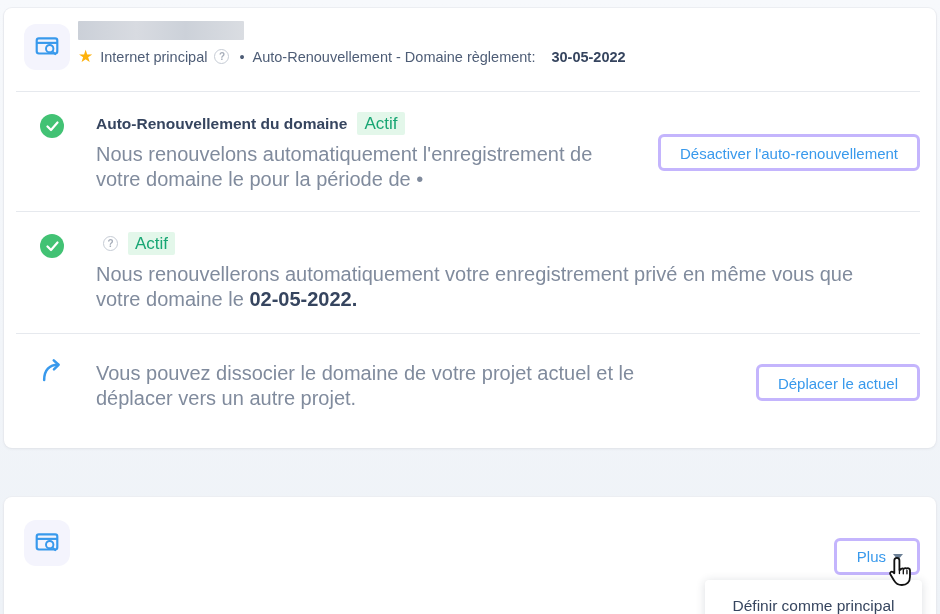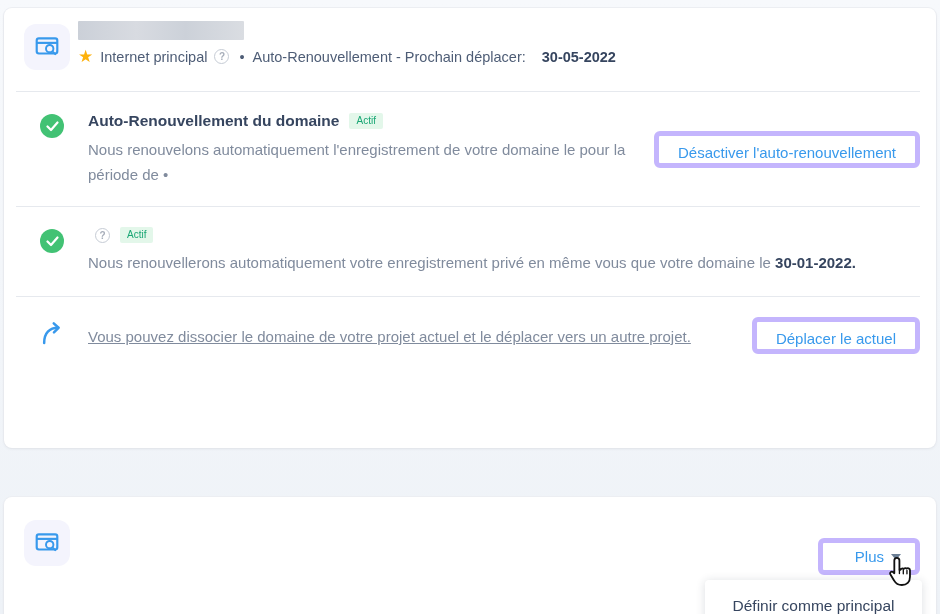--- a/index.html
+++ b/index.html
@@ -43,42 +43,42 @@
   .divider { height:1px; background:#e6e9ee; margin:0 16px 0 12px; }
   .hdr-divider { margin-top:21px; }
 
   
   .sec { display:flex; align-items:flex-start; padding:20px 16px 0 36px; }
   .check {
     width:24px; height:24px; border-radius:50%; background:#42c274; flex:0 0 auto;
     display:flex; align-items:center; justify-content:center; margin-top:2px;
   }
   .arrow-wrap { width:24px; flex:0 0 auto; margin-top:4px; }
-  .sec-body { margin-left:24px; flex:1 1 auto; }
+  .sec-body { margin-left:32px; flex:1 1 auto; }
   .sec-title-row { display:flex; align-items:center; }
   .sec-title { font-size:15.5px; font-weight:bold; color:#36455f; }
   .badge {
     margin-left:10px; background:#e3f7ea; color:#18a674;
-    font-size:10px; padding:3px 7px; border-radius:2px; line-height:1;
+    font-size:17px; padding:3px 7px; border-radius:2px; line-height:1;
   }
-  .sec-desc { margin-top:7px; font-size:15px; line-height:25px; color:#808b9d; }
+  .sec-desc { margin-top:7px; font-size:20px; line-height:25px; color:#808b9d; }
   .btn {
-    background:#fff; border:5px solid #c4b5fd; border-radius:6px; color:#3899ec;
+    background:#fff; border:3px solid #c4b5fd; border-radius:6px; color:#3899ec;
     font-family:inherit; font-size:15px; padding:8px 19px; height:37px; white-space:nowrap;
     align-self:center; cursor:pointer; flex:0 0 auto;
   }
   .sec1 .btn, .sec3 .btn { margin-left:12px; }
-  .w1 { max-width:545px; } .w2 { max-width:780px; } .w3 { max-width:615px;text-decoration:underline; } .w4 { max-width:712px; }
+  .w1 { max-width:545px; } .w2 { max-width:780px; } .w3 { max-width:615px; } .w4 { max-width:712px; }
 
   
   .c2 { display:flex; align-items:flex-start; padding:15px 16px 0 20px; }
   .c2 .tile { margin-top:8px; }
   .c2-col { margin-left:8px; flex:1 1 auto; }
   .c2-desc { margin-top:6px; font-size:15px; line-height:27px; color:#808b9d; }
-  .plus-btn { margin-left:auto; margin-top:26px; padding:8px 14px 8px 32px; display:flex; align-items:center; }
+  .plus-btn { margin-left:auto; margin-top:26px; padding:8px 14px 8px 20px; display:flex; align-items:center; }
   .chev {
     display:inline-block; margin-left:7px; width:0; height:0;
     border-left:5px solid transparent; border-right:5px solid transparent; border-top:6px solid #6b7f95;
   }
   
   .menu {
     position:absolute; left:705px; top:580px; width:217px; height:64px;
     background:#fff; border-radius:4px; box-shadow:0 1px 10px rgba(40,50,70,.16);
     display:flex; justify-content:center; padding-top:17px; font-size:15.5px; color:#36455f;
   }
@@ -99,21 +99,21 @@
         <line x1="17" y1="16" x2="19.6" y2="18.6" stroke="#3899ec" stroke-width="1.8" stroke-linecap="round"></line>
       </svg>
     </div>
     <div class="hdr-col">
       <div class="redact r1"></div>
       <div class="meta">
         <span class="star">★</span>
         <span>Internet principal</span>
         <span class="help">?</span>
         <span class="dot">•</span>
-        <span>Auto-Renouvellement - Prochain déplacer:</span>
+        <span>Auto-Renouvellement - Domaine règlement:</span>
         <span class="bold-date">30-05-2022</span>
       </div>
     </div>
   </div>
 
   <div class="divider hdr-divider"></div>
 
   <div class="sec sec1">
     <span class="check">
       <svg width="13" height="11" viewBox="0 0 13 11">
@@ -136,21 +136,21 @@
     <span class="check">
       <svg width="13" height="11" viewBox="0 0 13 11">
           <polyline points="1.5,5.5 5,9 11.5,1.5" fill="none" stroke="#fff" stroke-width="2.2" stroke-linecap="round" stroke-linejoin="round"></polyline>
         </svg>
     </span>
     <div class="sec-body">
       <div class="sec-title-row">
         <span class="help">?</span>
         <span class="badge">Actif</span>
       </div>
-      <div class="sec-desc w2"><span>Nous renouvellerons automatiquement votre enregistrement privé en même vous que votre domaine le </span><span class="bold-date" style="margin-left:0">30-01-2022.</span></div>
+      <div class="sec-desc w2"><span>Nous renouvellerons automatiquement votre enregistrement privé en même vous que votre domaine le </span><span class="bold-date" style="margin-left:0">02-05-2022.</span></div>
     </div>
   </div>
 
   <div class="divider" style="margin-top:21px"></div>
 
   <div class="sec sec3">
     <span class="arrow-wrap">
       <svg width="25" height="25" viewBox="0 0 24 24" fill="none">
         <path d="M4 21 C4 11.5 9 6.5 17.5 6.5" stroke="#3899ec" stroke-width="2.4" stroke-linecap="round"></path>
         <path d="M13.2 2.2 L17.8 6.5 L13.4 11" stroke="#3899ec" stroke-width="2.4" stroke-linecap="round" stroke-linejoin="round"></path>

